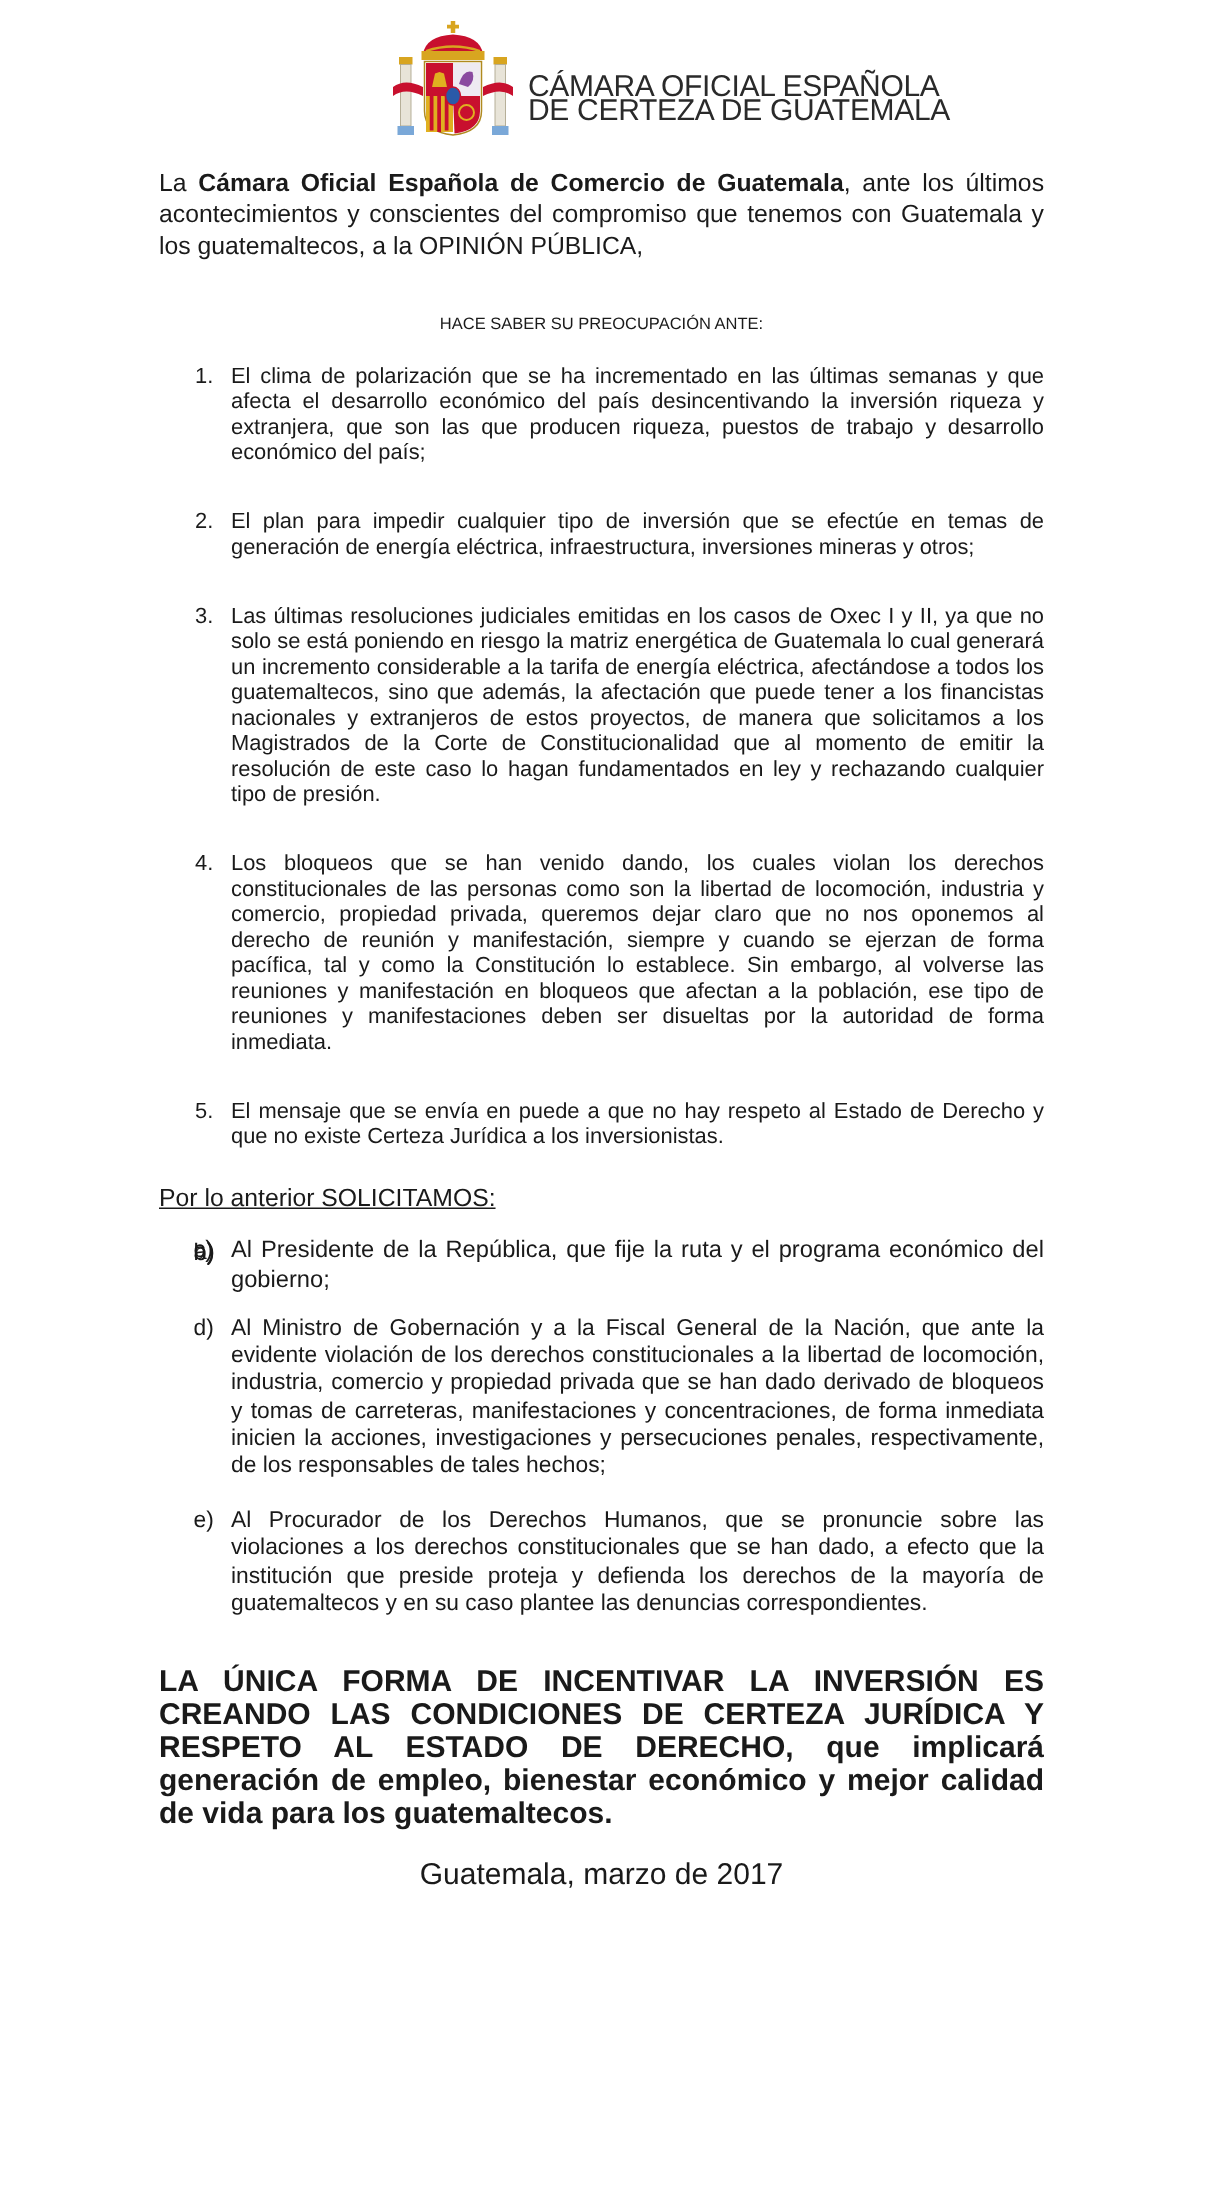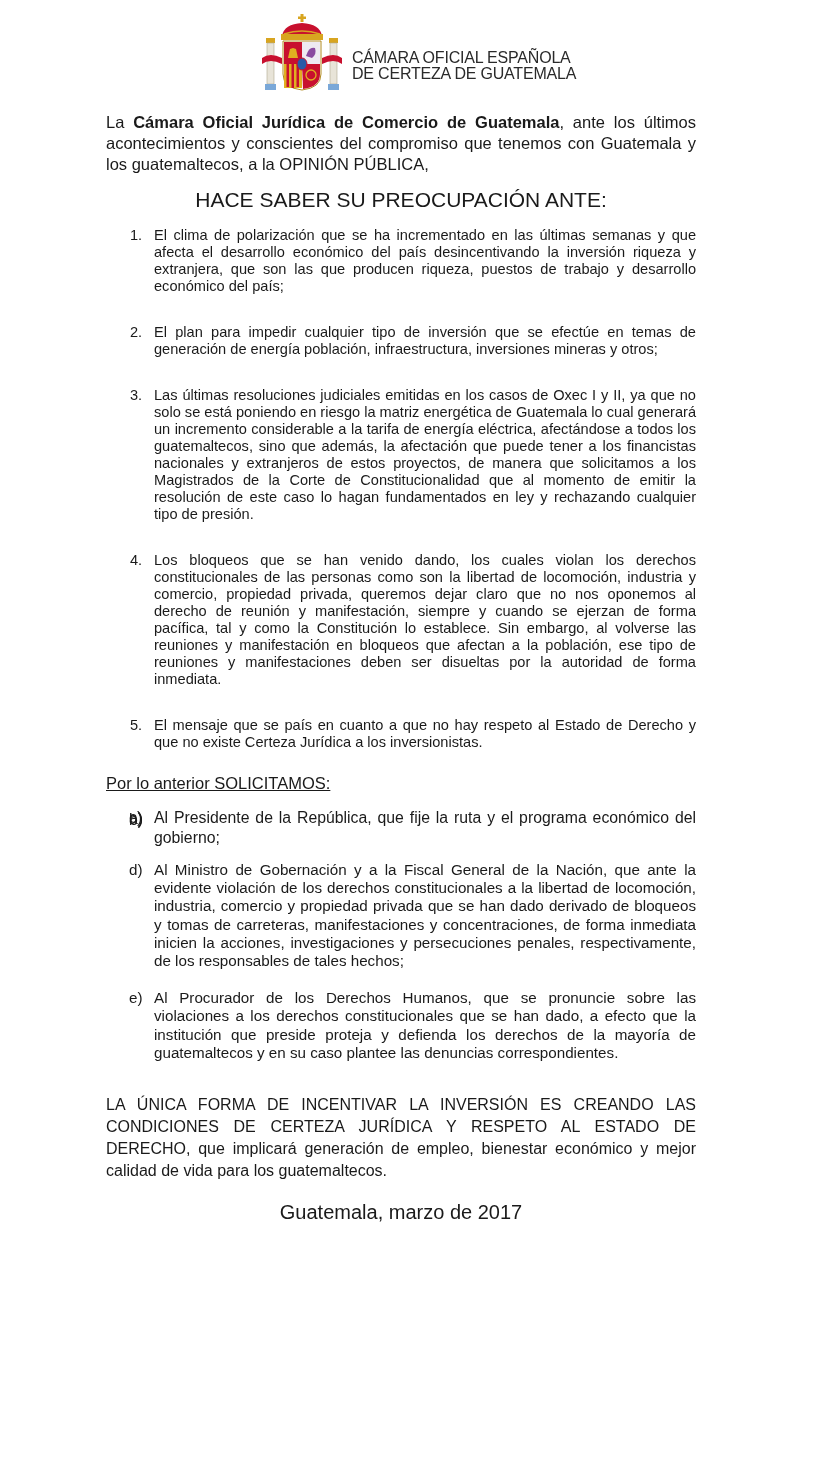--- a/index.html
+++ b/index.html
@@ -1,34 +1,34 @@
 <!DOCTYPE html>
 <html><head>
 <meta charset="utf-8">
 <style>
   html, body { margin: 0; padding: 0; background: #ffffff; }
   body { width: 816px; height: 1462px; position: relative; overflow: hidden;
          font-family: "Liberation Sans", sans-serif; color: #1a1a1a; }
   .header { position: absolute; left: 262px; top: 12px; width: 300px; height: 84px; }
   .coat { position: absolute; left: 0; top: 0; width: 80px; height: 84px; }
-  .org-name { position: absolute; left: 90px; top: 38px; font-size: 16px; line-height: 16px;
+  .org-name { position: absolute; left: 90px; top: 38px; font-size: 20px; line-height: 16px;
               letter-spacing: -0.2px; color: #2a2a2a; }
   .org-name div { white-space: nowrap; }
   .doc { position: absolute; left: 106px; top: 112px; width: 590px; }
   p { margin: 0; text-align: justify; }
   .intro { font-size: 16.5px; line-height: 21px; }
   .intro b { font-weight: bold; }
   .center { text-align: center; }
-  .heading { font-size: 21px; line-height: 20px; margin-top: 15px; }
+  .heading { font-size: 11px; line-height: 20px; margin-top: 31px; }
   ol.items { list-style: none; margin: 0; padding: 0; }
   .item { position: relative; padding-left: 48px; font-size: 14.6px; line-height: 17px; text-align: justify; }
   .item .num { position: absolute; left: 24px; top: 0; }
   .sol-item { position: relative; padding-left: 48px; font-size: 15.8px; text-align: justify; }
   .sol-item .num { position: absolute; left: 23px; top: 0; }
-  .closing { font-size: 16px; line-height: 22px; text-align: justify; }
+  .closing { font-size: 20px; line-height: 22px; text-align: justify; font-weight: bold; }
   .signoff { font-size: 20px; line-height: 20px; text-align: center; }
 </style>
 </head>
 <body>
 
 <div class="header">
   <svg class="coat" viewBox="0 0 80 84">
 
     <rect x="38.5" y="2" width="3" height="8" fill="#d8a520"></rect>
     <rect x="36" y="4.5" width="8" height="2.5" fill="#d8a520"></rect>
@@ -59,44 +59,44 @@
     <path d="M0 46 Q8 40 20 46 L20 52 Q8 46 0 52 Z" fill="#c8102e"></path>
     <path d="M60 46 Q72 40 80 46 L80 52 Q72 46 60 52 Z" fill="#c8102e"></path>
   </svg>
   <div class="org-name">
     <div>CÁMARA OFICIAL ESPAÑOLA</div>
     <div>DE CERTEZA DE GUATEMALA</div>
   </div>
 </div>
 
 <div class="doc">
-  <p class="intro"><span>La </span><b>Cámara Oficial Jurídica de Comercio de Guatemala</b><span>, ante los últimos acontecimientos y  conscientes del compromiso que tenemos con Guatemala y los guatemaltecos, a  la  OPINIÓN PÚBLICA,</span></p>
+  <p class="intro"><span>La </span><b>Cámara Oficial Española de Comercio de Guatemala</b><span>, ante los últimos acontecimientos y  conscientes del compromiso que tenemos con Guatemala y los guatemaltecos, a  la  OPINIÓN PÚBLICA,</span></p>
 
   <p class="heading center">HACE SABER SU PREOCUPACIÓN ANTE:</p>
 
   <ol class="items" style="margin-top:17px;">
     <li class="item">
       <span class="num">1.</span>
       <span>El clima de polarización que se ha incrementado en las últimas semanas y que afecta el desarrollo económico del país desincentivando la inversión riqueza y extranjera, que son las que  producen riqueza, puestos de trabajo y desarrollo económico del país;</span>
     </li>
     <li class="item" style="margin-top:29px;">
       <span class="num">2.</span>
-      <span>El plan para impedir cualquier tipo de inversión que se efectúe en temas de generación de energía población, infraestructura, inversiones mineras y otros;</span>
+      <span>El plan para impedir cualquier tipo de inversión que se efectúe en temas de generación de energía eléctrica, infraestructura, inversiones mineras y otros;</span>
     </li>
     <li class="item" style="margin-top:29px;">
       <span class="num">3.</span>
       <span>Las últimas resoluciones judiciales emitidas en los casos de Oxec I y II, ya que no solo se está poniendo en riesgo la matriz energética de Guatemala lo cual generará un incremento considerable a la tarifa  de energía eléctrica, afectándose a todos los guatemaltecos, sino que además, la afectación que puede tener a los financistas nacionales y extranjeros de estos proyectos, de manera que solicitamos a los Magistrados de la Corte de Constitucionalidad que al momento de emitir la resolución de este caso lo hagan fundamentados en ley y rechazando cualquier tipo de presión.</span>
     </li>
     <li class="item" style="margin-top:29px;">
       <span class="num">4.</span>
       <span>Los bloqueos que se han venido dando, los cuales violan los derechos constitucionales de las personas como son la libertad de locomoción, industria y comercio, propiedad privada, queremos dejar claro que no nos oponemos al derecho de reunión y manifestación, siempre y cuando se ejerzan de forma pacífica, tal y como la Constitución lo establece.  Sin embargo, al volverse las reuniones y manifestación en bloqueos que afectan a la población, ese tipo de reuniones y manifestaciones deben ser disueltas por la autoridad de forma inmediata.</span>
     </li>
     <li class="item" style="margin-top:29px;">
       <span class="num">5.</span>
-      <span>El mensaje que se país en cuanto a que no hay respeto al Estado de Derecho y que no existe Certeza Jurídica a los inversionistas.</span>
+      <span>El mensaje que se envía en puede a que no hay respeto al Estado de Derecho y que no existe Certeza Jurídica a los inversionistas.</span>
     </li>
   </ol>
 
   <p class="intro" style="margin-top:22px;text-decoration:underline;">Por lo anterior SOLICITAMOS:</p>
 
   <ol class="items" style="margin-top:14px;">
     <li class="sol-item" style="line-height:22px;">
       <span class="num">a)</span>
     </li>
     <li class="sol-item" style="line-height:24.5px; margin-top:11px;">

